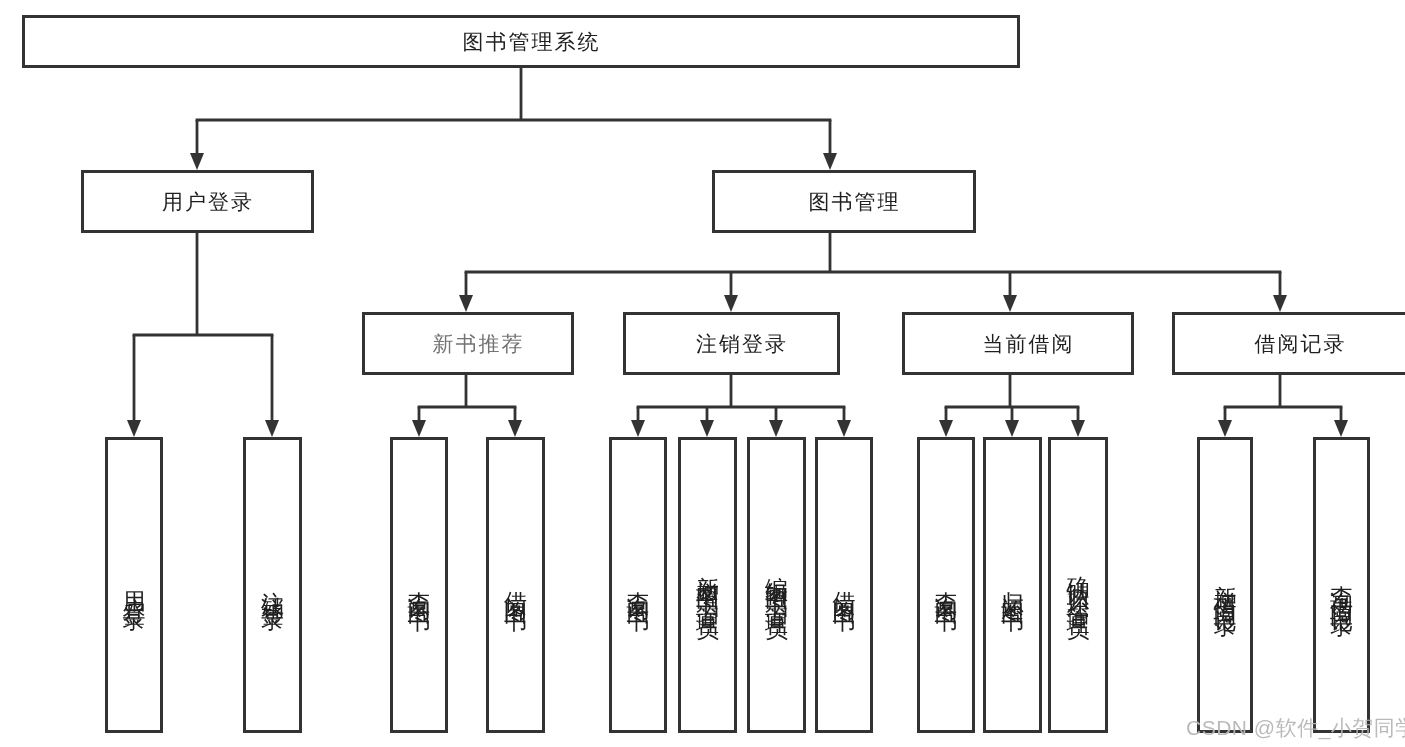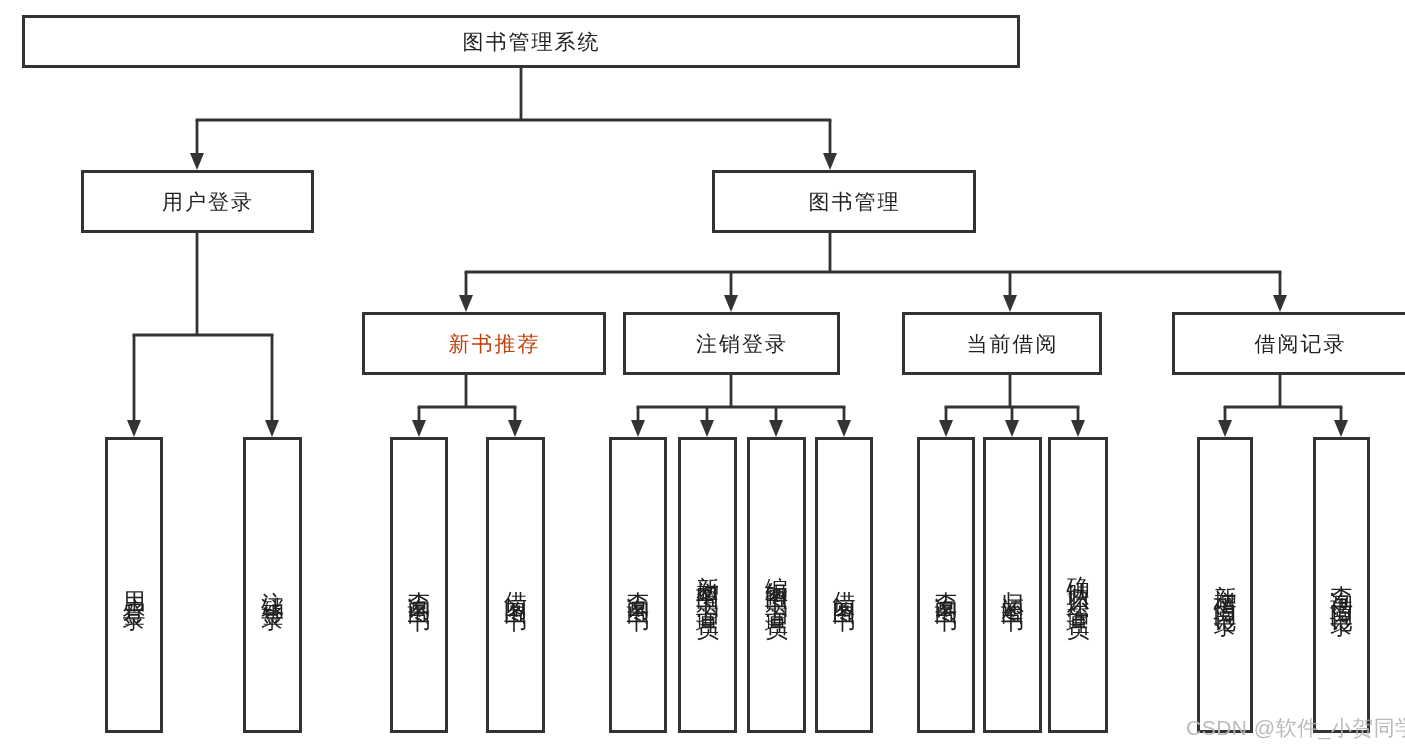--- a/index.html
+++ b/index.html
@@ -116,23 +116,23 @@
       <polygon points="1225,437 1218,420 1232,420" fill="#333333"></polygon>
       <line x1="1341" y1="407" x2="1341" y2="423" stroke="#333333" stroke-width="2.8"></line>
       <polygon points="1341,437 1334,420 1348,420" fill="#333333"></polygon>
     </svg>
 
   <div class="node hnode" style="left: 22px; top: 15px; width: 998px; height: 53px; border-color: rgb(51, 51, 51); color: rgb(31, 31, 31);">图书管理系统</div>
 
   <div class="node hnode" style="left: 81px; top: 170px; width: 233px; border-color: rgb(51, 51, 51); color: rgb(31, 31, 31);">用户登录</div>
   <div class="node hnode" style="left: 712px; top: 170px; width: 264px; border-color: rgb(51, 51, 51); color: rgb(31, 31, 31);">图书管理</div>
 
-  <div class="node hnode" style="left: 362px; top: 312px; width: 244px; border-color: rgb(51, 51, 51); color: #c2410c;">新书推荐</div>
+  <div class="node hnode" style="left: 362px; top: 312px; width: 212px; border-color: rgb(51, 51, 51); color: #737373;">新书推荐</div>
   <div class="node hnode" style="left: 623px; top: 312px; width: 217px; border-color: rgb(51, 51, 51); color: rgb(31, 31, 31);">注销登录</div>
-  <div class="node hnode" style="left: 902px; top: 312px; width: 200px; border-color: rgb(51, 51, 51); color: rgb(31, 31, 31);">当前借阅</div>
+  <div class="node hnode" style="left: 902px; top: 312px; width: 232px; border-color: rgb(51, 51, 51); color: rgb(31, 31, 31);">当前借阅</div>
   <div class="node hnode" style="left: 1172px; top: 312px; width: 236px; border-color: rgb(51, 51, 51); color: rgb(31, 31, 31);">借阅记录</div>
 
   <div class="node leaf" style="left: 105px; width: 58px; border-color: rgb(51, 51, 51); color: rgb(31, 31, 31);">用户登录</div>
   <div class="node leaf" style="left: 243px; width: 59px; border-color: rgb(51, 51, 51); color: rgb(31, 31, 31);">注销登录</div>
 
   <div class="node leaf" style="left: 390px; width: 58px; border-color: rgb(51, 51, 51); color: rgb(31, 31, 31);">查询图书</div>
   <div class="node leaf" style="left: 486px; width: 59px; border-color: rgb(51, 51, 51); color: rgb(31, 31, 31);">借阅图书</div>
 
   <div class="node leaf" style="left: 609px; width: 58px; border-color: rgb(51, 51, 51); color: rgb(31, 31, 31);">查询图书</div>
   <div class="node leaf" style="left: 678px; width: 59px; border-color: rgb(51, 51, 51); color: rgb(31, 31, 31);">新增图书（管理员）</div>

